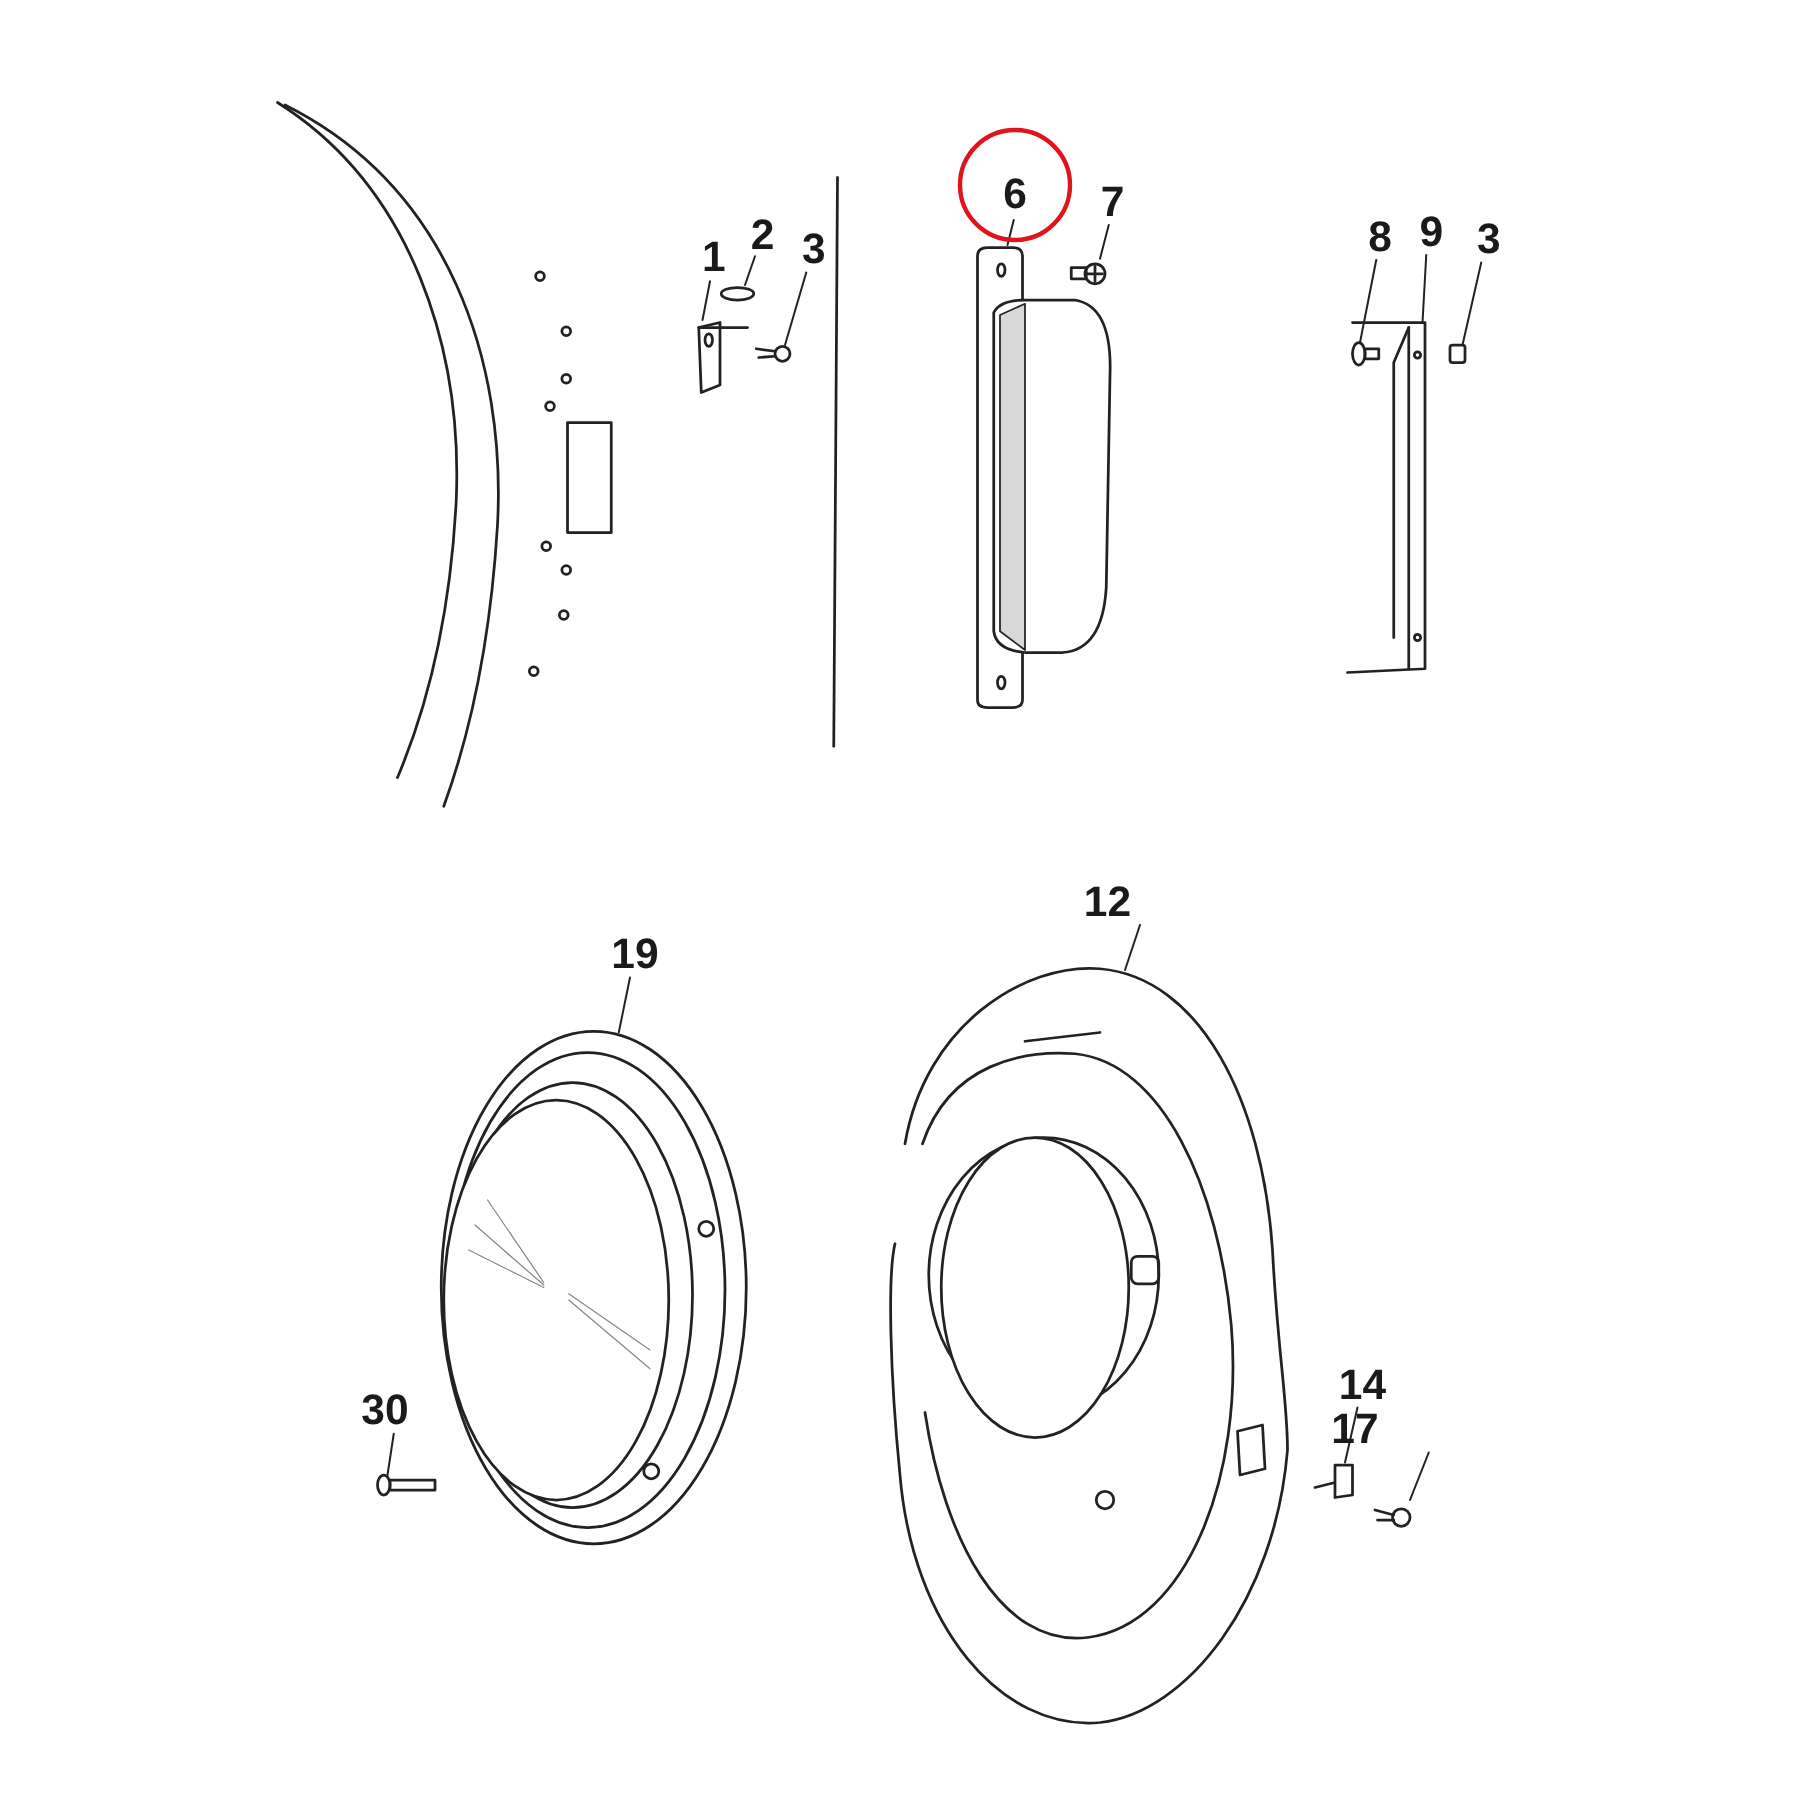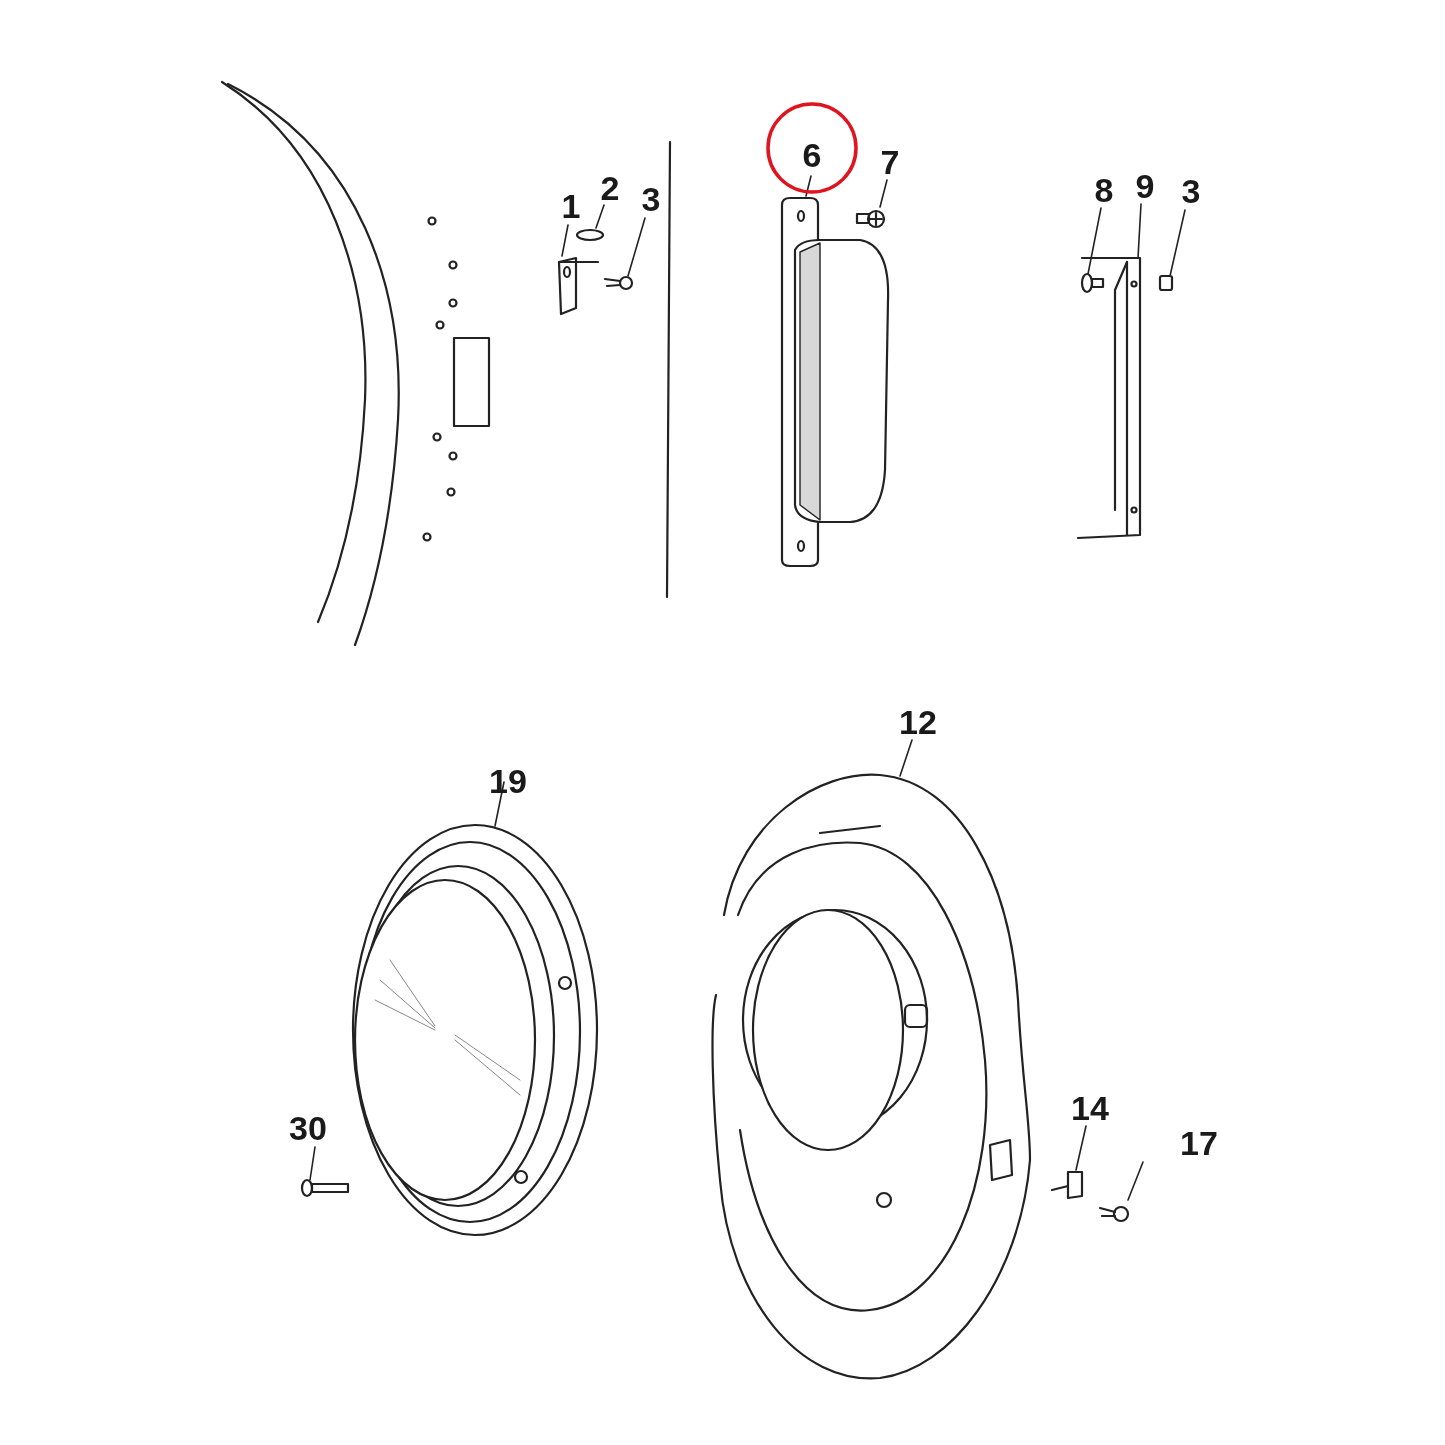--- a/index.html
+++ b/index.html
@@ -123,17 +123,17 @@
 </svg>
 
 <div class="lbl" style="left:571px;top:206px">1</div>
 <div class="lbl" style="left:610px;top:188px">2</div>
 <div class="lbl" style="left:651px;top:199px">3</div>
 <div class="lbl" style="left:812px;top:155px">6</div>
 <div class="lbl" style="left:890px;top:162px">7</div>
 <div class="lbl" style="left:1104px;top:190px">8</div>
 <div class="lbl" style="left:1145px;top:186px">9</div>
 <div class="lbl" style="left:1191px;top:191px">3</div>
-<div class="lbl" style="left:918px;top:722px">12</div>
-<div class="lbl" style="left:508px;top:781px">19</div>
+<div class="lbl" style="left:886px;top:722px">12</div>
+<div class="lbl" style="left:508px;top:763px">19</div>
 <div class="lbl" style="left:308px;top:1128px">30</div>
 <div class="lbl" style="left:1090px;top:1108px">14</div>
-<div class="lbl" style="left:1199px;top:1143px">17</div>
+<div class="lbl" style="left:1084px;top:1143px">17</div>
 
 </body></html>

